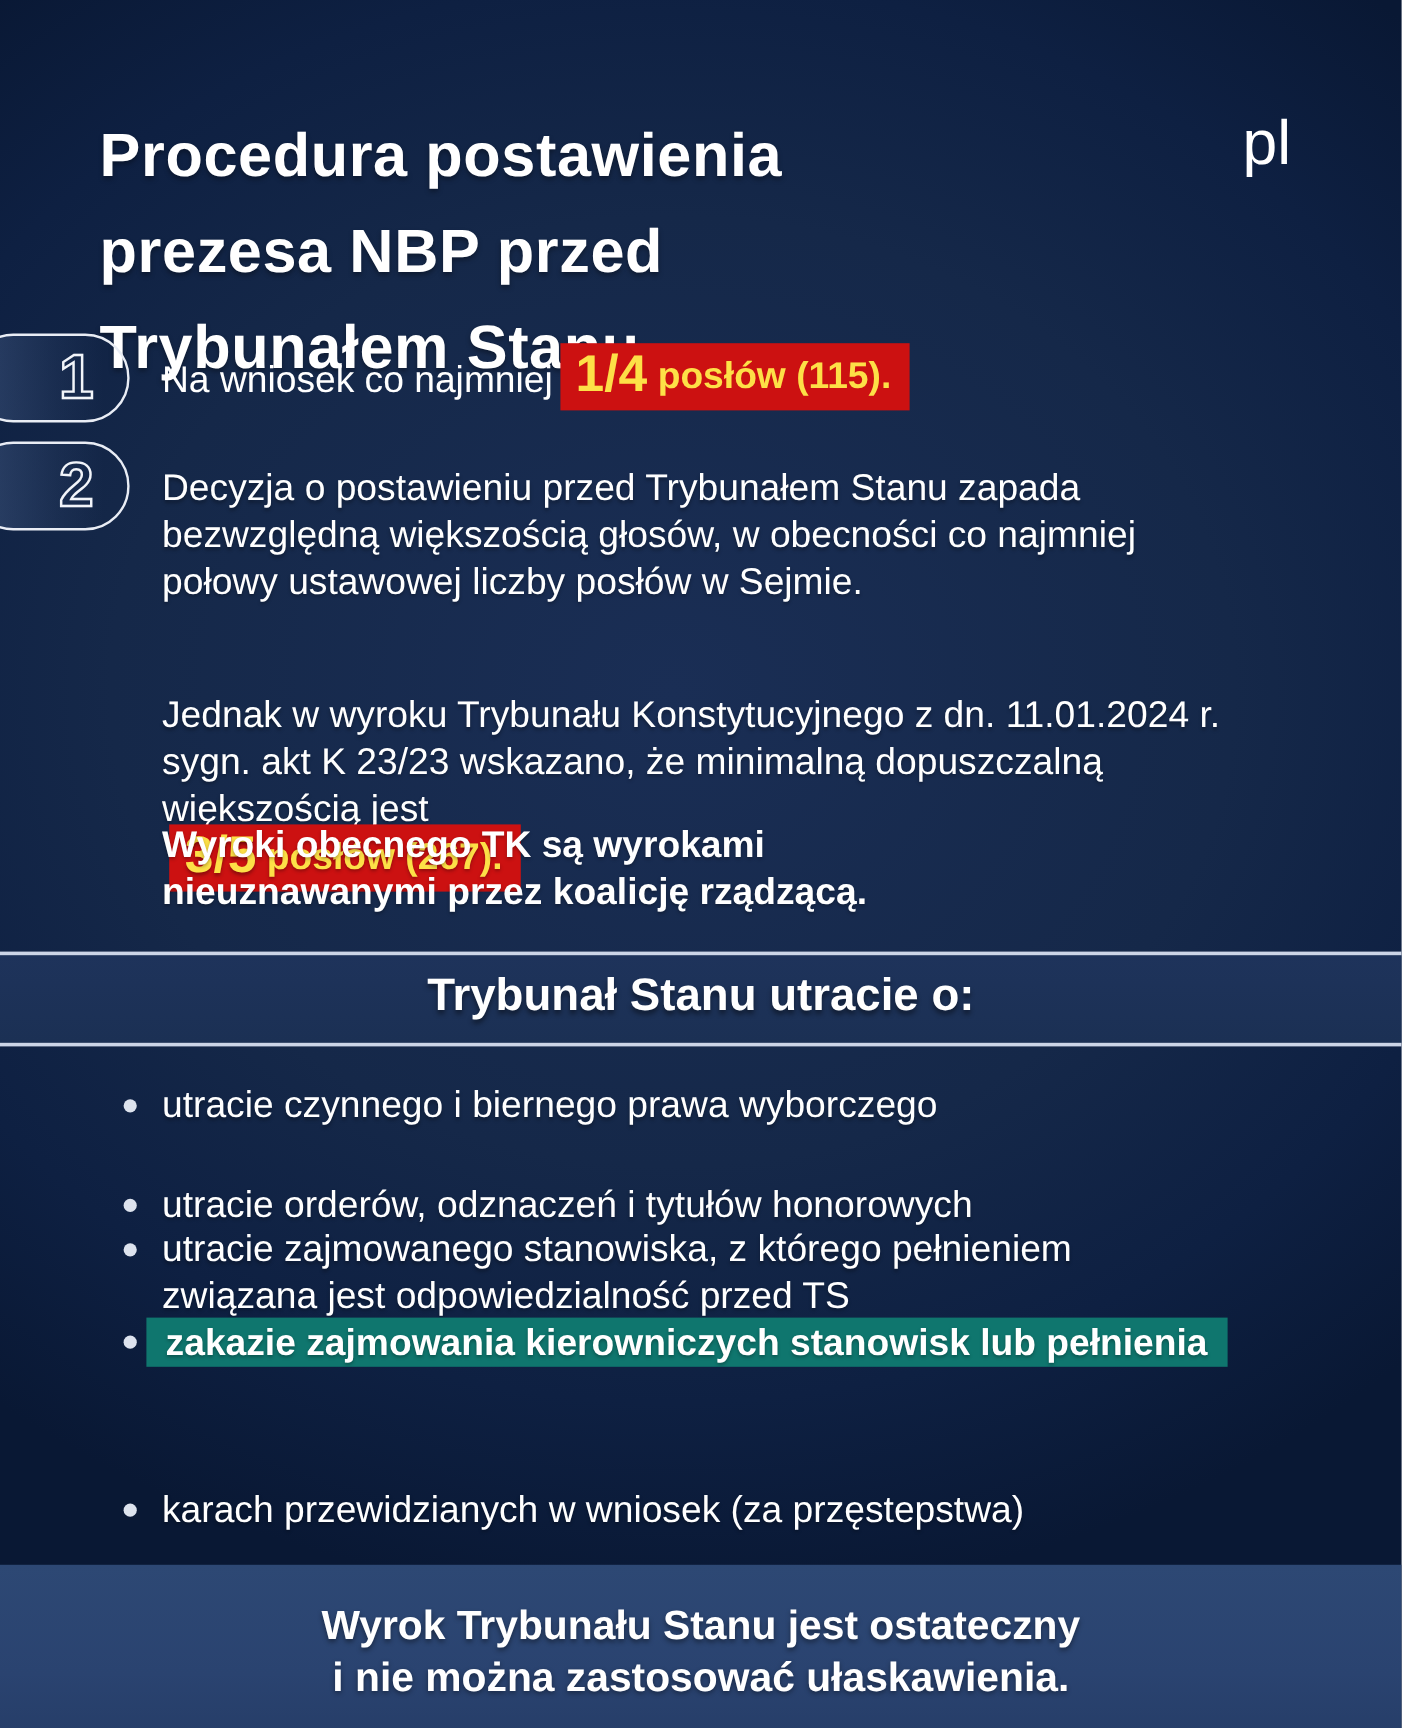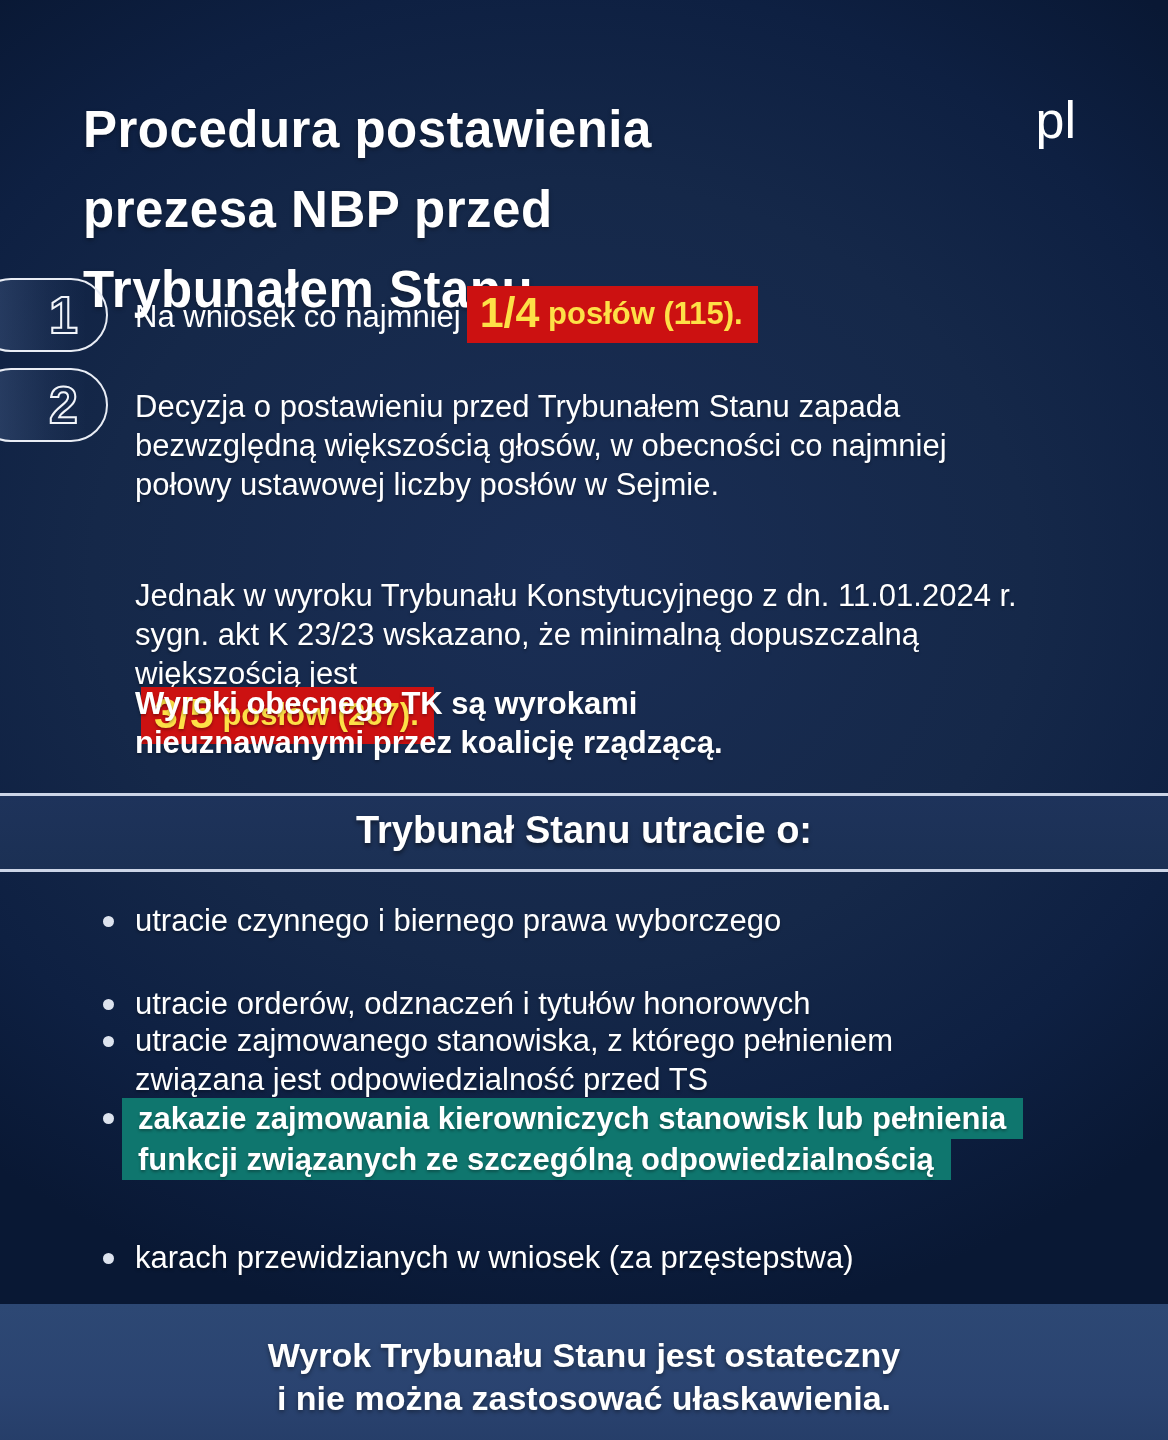--- a/index.html
+++ b/index.html
@@ -125,21 +125,20 @@
 </div>
 <div class="abs bullet" style="top:1021px;">
   <span class="dot"></span>
   <span class="para">utracie zajmowanego stanowiska, z którego pełnieniem
 związana jest odpowiedzialność przed TS</span>
 </div>
 <div class="abs bullet" style="top:1098px;">
   <span class="dot" style="margin-right:0;"></span>
   <span class="olive-lines">
     <span class="olive-line">zakazie zajmowania kierowniczych stanowisk lub pełnienia</span>
-    <span class="olive-line">funkcji związanych ze szczególną odpowiedzialnością</span>
   </span>
 </div>
 <div class="abs bullet" style="top:1238px;">
   <span class="dot"></span>
   <span class="para">karach przewidzianych w wniosek (za przęstepstwa)</span>
 </div>
 
 <div class="abs footer">
   <div class="footer-text">Wyrok Trybunału Stanu jest ostateczny
 i nie można zastosować ułaskawienia.</div>

